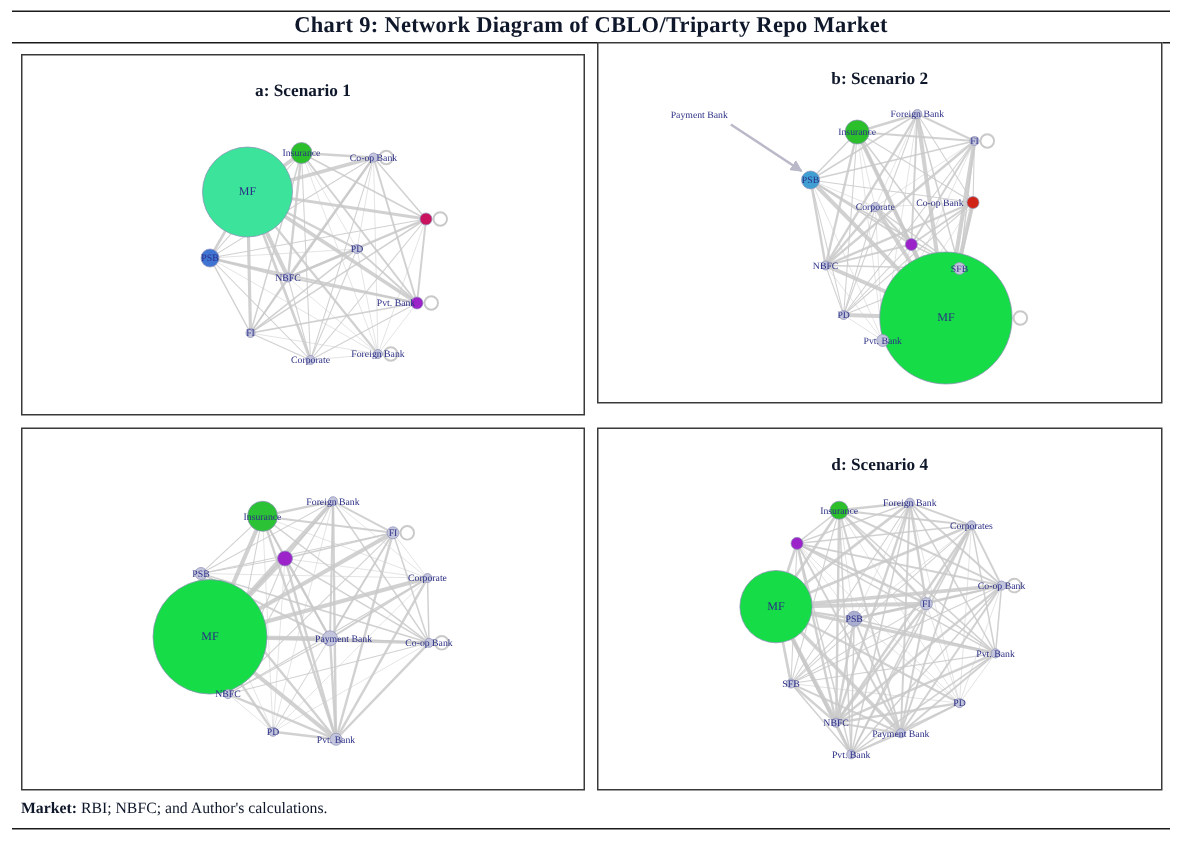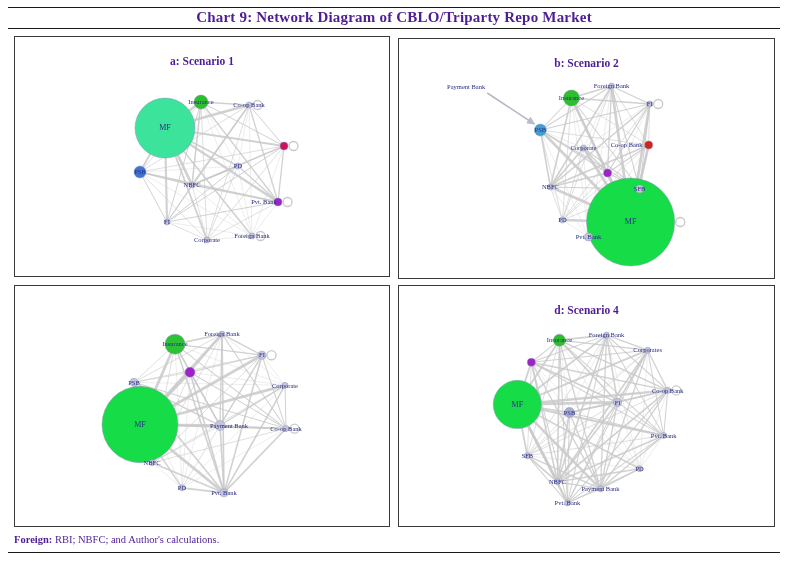--- a/index.html
+++ b/index.html
@@ -1,31 +1,31 @@
 <!DOCTYPE html>
 <html><head>
 <meta charset="utf-8">
 <style>
   * { box-sizing: border-box; }
   html, body { margin: 0; padding: 0; background: #ffffff; }
   .page {
     position: relative; width: 788px; height: 561px; background: #fff;
-    font-family: "Liberation Serif", serif; overflow: hidden; color: #4c1d95;
+    font-family: "Liberation Serif", serif; overflow: hidden; color: #0f172a;
   }
   .hr { position: absolute; left: 8px; right: 8px; border-top: 1.5px solid #1a1a1a; }
   .hr.top { top: 7px; }
   .hr.under-title { top: 28px; border-top-width: 1px; }
   .hr.bottom { top: 552px; border-top-width: 1px; }
   .chart-title {
     position: absolute; top: 9px; left: 0; width: 100%;
     text-align: center; font-size: 15px; font-weight: bold; letter-spacing: 0.2px;
   }
   .panel { position: absolute; border: 1px solid #3a3a3a; background: #fff; }
   #panel-a { left: 14px;  top: 36px;  width: 376px; height: 241px; }
-  #panel-b { left: 398px; top: 38px;  width: 377px; height: 241px; }
+  #panel-b { left: 398px; top: 28px;  width: 377px; height: 241px; }
   #panel-c { left: 14px;  top: 285px; width: 376px; height: 242px; }
   #panel-d { left: 398px; top: 285px; width: 377px; height: 242px; }
   .panel-title { text-align: center; font-weight: bold; font-size: 11.5px; margin-top: 18px; }
   svg.net { position: absolute; left: 0; top: 19px; width: 100%; height: calc(100% - 20px); display: block; }
   .nlbl { font-family: "Liberation Serif", serif; fill: #2b2e85; }
   .sources { position: absolute; left: 14px; top: 534px; font-size: 10.5px; }
   .sources b { font-weight: bold; }
 </style>
 </head>
 <body>
@@ -439,15 +439,15 @@
         <text x="268" y="87.2" text-anchor="middle" class="nlbl" font-size="6.5">Co-op Bank</text>
         <text x="264" y="132.2" text-anchor="middle" class="nlbl" font-size="6.5">Pvt. Bank</text>
         <text x="128" y="152.2" text-anchor="middle" class="nlbl" font-size="6.5">SFB</text>
         <text x="240" y="165.2" text-anchor="middle" class="nlbl" font-size="6.5">PD</text>
         <text x="158" y="178.2" text-anchor="middle" class="nlbl" font-size="6.5">NBFC</text>
         <text x="201" y="185.2" text-anchor="middle" class="nlbl" font-size="6.5">Payment Bank</text>
         <text x="168" y="199.2" text-anchor="middle" class="nlbl" font-size="6.5">Pvt. Bank</text>
       </svg>
   </div>
 
-  <div class="sources"><b>Foreign:</b><span> RBI; NBFC; and Author's calculations.</span></div>
+  <div class="sources"><b>Market:</b><span> RBI; NBFC; and Author's calculations.</span></div>
   <div class="hr bottom"></div>
 </div>
 
 </body></html>

